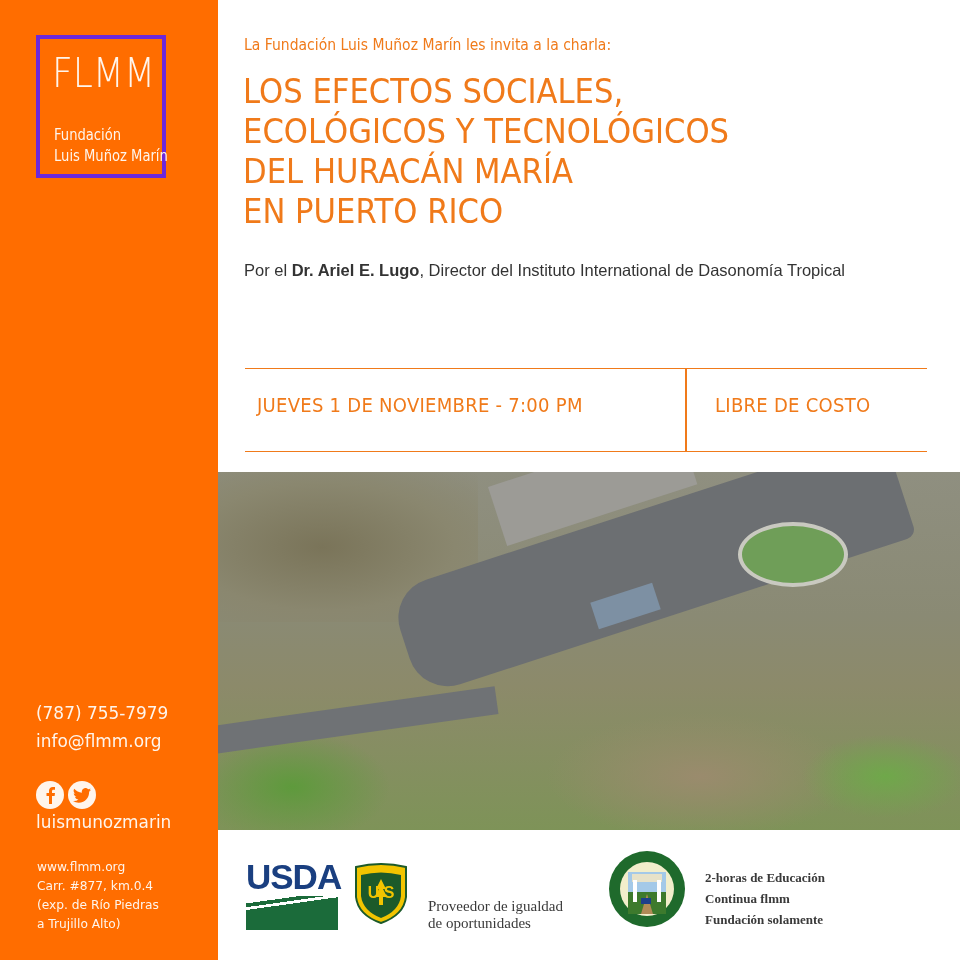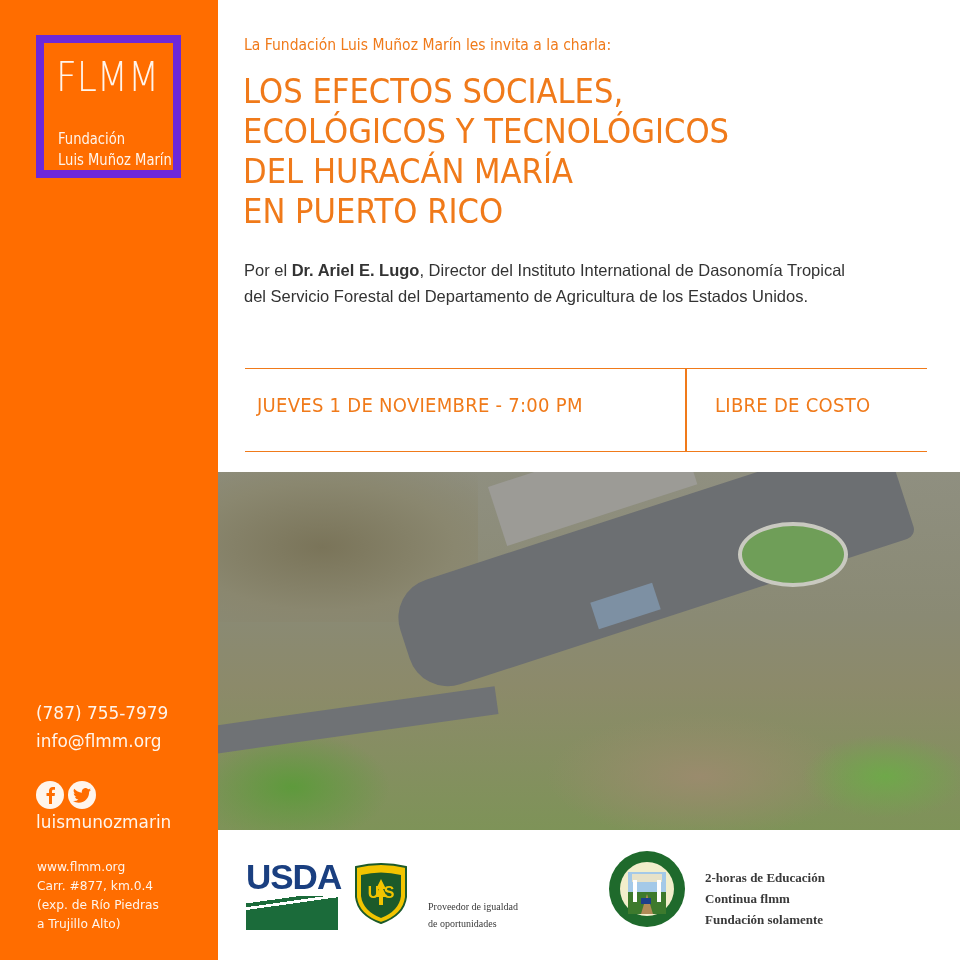--- a/index.html
+++ b/index.html
@@ -5,22 +5,22 @@
     * { margin: 0; padding: 0; box-sizing: border-box; }
     html, body { width: 960px; height: 960px; overflow: hidden; background: #ffffff; }
     body { position: relative; font-family: "DejaVu Sans", sans-serif; }
 
     .sidebar {
       position: absolute; left: 0; top: 0; width: 218px; height: 960px;
       background: #ff6d00;
       color: #fff6ea;
     }
     .logo-box {
-      position: absolute; left: 36px; top: 35px; width: 145px; height: 143px;
-      border: 8px solid #6d28d9;
+      position: absolute; left: 36px; top: 35px; width: 130px; height: 143px;
+      border: 4px solid #6d28d9;
     }
     .logo-mark {
       position: absolute; left: 12px; top: 10px;
       font-family: "DejaVu Sans", sans-serif; font-weight: 200;
       font-size: 41px; letter-spacing: 0px; color: #fff5ec;
       transform: scaleX(0.88); transform-origin: left top;
     }
     .logo-sub {
       position: absolute; left: 14px; top: 85px;
       font-family: "DejaVu Sans", sans-serif; font-size: 16px; line-height: 21px;
@@ -139,21 +139,21 @@
       margin-top: 2px; width: 92px; height: 34px; background: #1b6b3a;
       border-radius: 0;
       background:
         linear-gradient(172deg, #ffffff 0 16%, #1b6b3a 16% 24%, #ffffff 24% 30%, #1b6b3a 30% 100%);
     }
     .fs-shield {
       position: absolute; left: 134px; top: 33px; width: 58px; height: 62px;
     }
     .equal-opp {
       position: absolute; left: 210px; top: 68px;
-      font-family: "Liberation Serif", serif; font-size: 10px; line-height: 17px;
+      font-family: "Liberation Serif", serif; font-size: 15px; line-height: 17px;
       color: #3a3a3a; white-space: nowrap;
     }
     .cap-seal {
       position: absolute; left: 390px; top: 20px; width: 78px; height: 78px;
     }
     .ceu-text {
       position: absolute; left: 487px; top: 37px;
       font-family: "Liberation Serif", serif; font-weight: bold; font-size: 13px; line-height: 21px;
       color: #3a3a3a; white-space: nowrap;
     }
@@ -201,21 +201,20 @@
 
 <h1 class="title">
   <div>LOS EFECTOS SOCIALES,</div>
   <div>ECOLÓGICOS Y TECNOLÓGICOS</div>
   <div>DEL HURACÁN MARÍA</div>
   <div>EN PUERTO RICO</div>
 </h1>
 
 <div class="speaker">
   <div><span>Por el </span><b>Dr. Ariel E. Lugo</b><span>, Director del Instituto International de Dasonomía Tropical</span></div>
-  <div>del Servicio Forestal del Departamento de Agricultura de los Estados Unidos.</div>
 </div>
 
 <div class="event-bar">
   <div class="event-date">JUEVES 1 DE NOVIEMBRE - 7:00 PM</div>
   <div class="event-divider"></div>
   <div class="event-price">LIBRE DE COSTO</div>
 </div>
 
 <div class="photo" title="Aerial view of a building and parking lot surrounded by hurricane-damaged vegetation">
   <div class="veg-top"></div>

